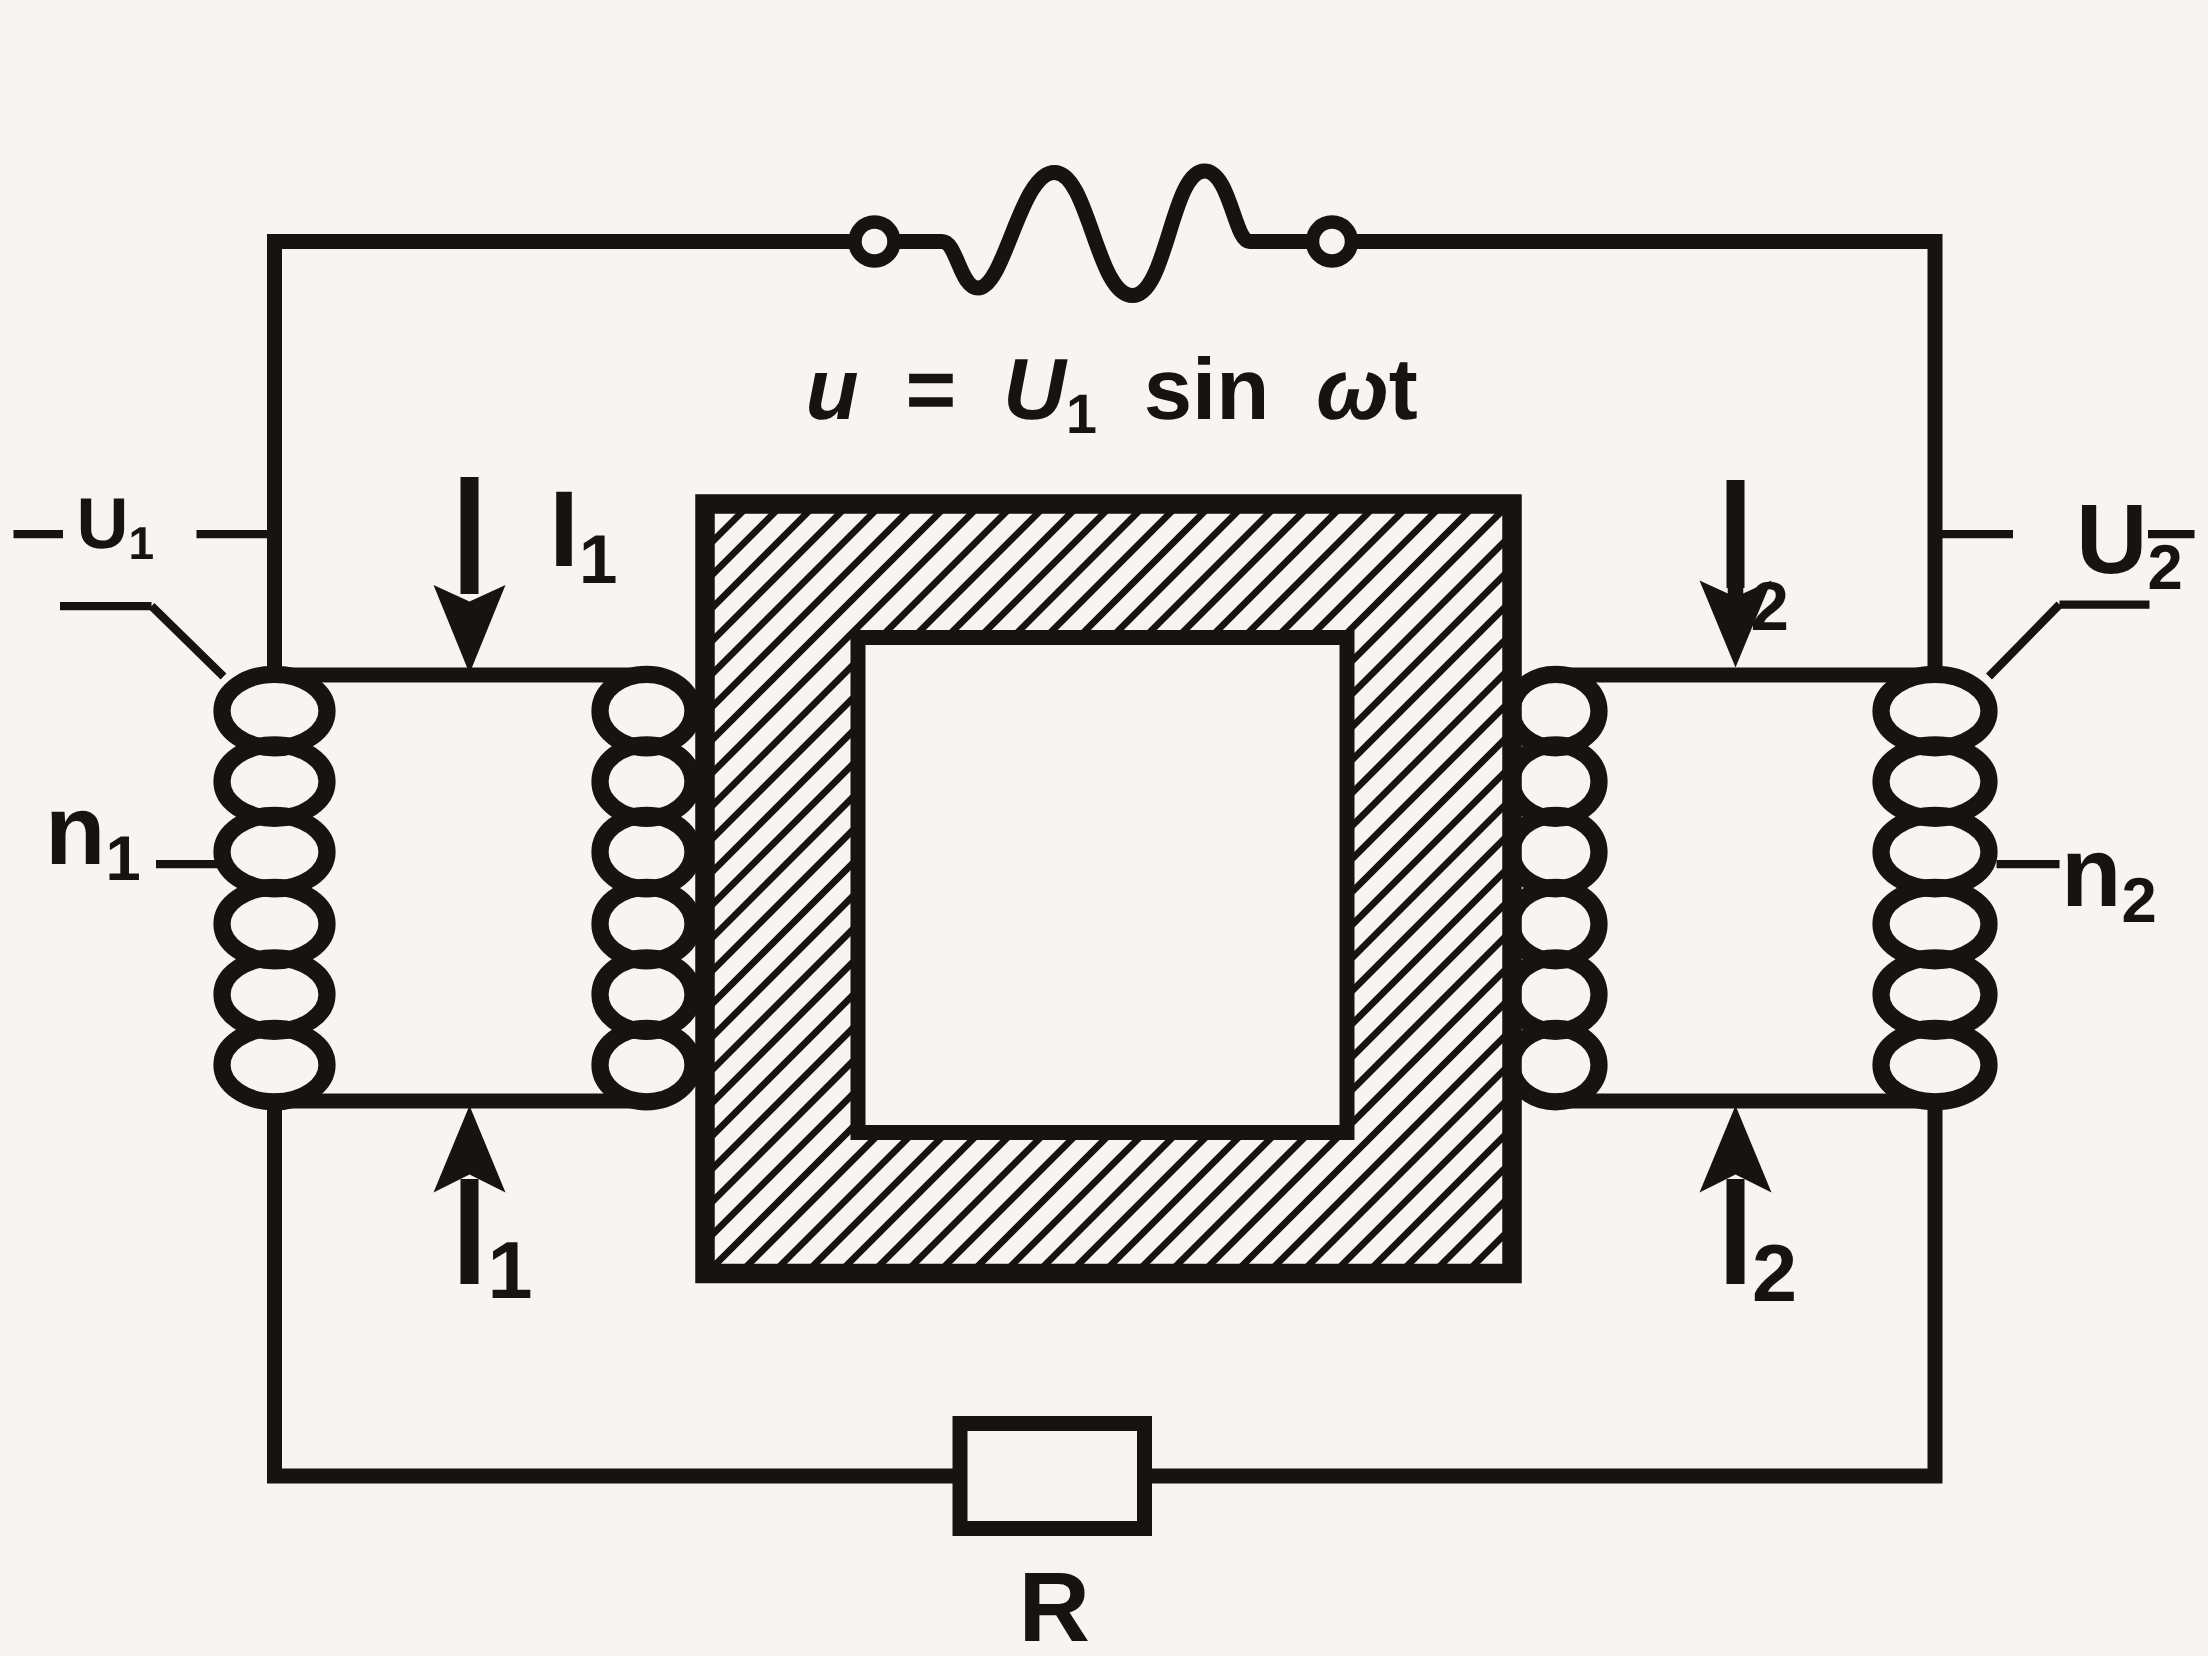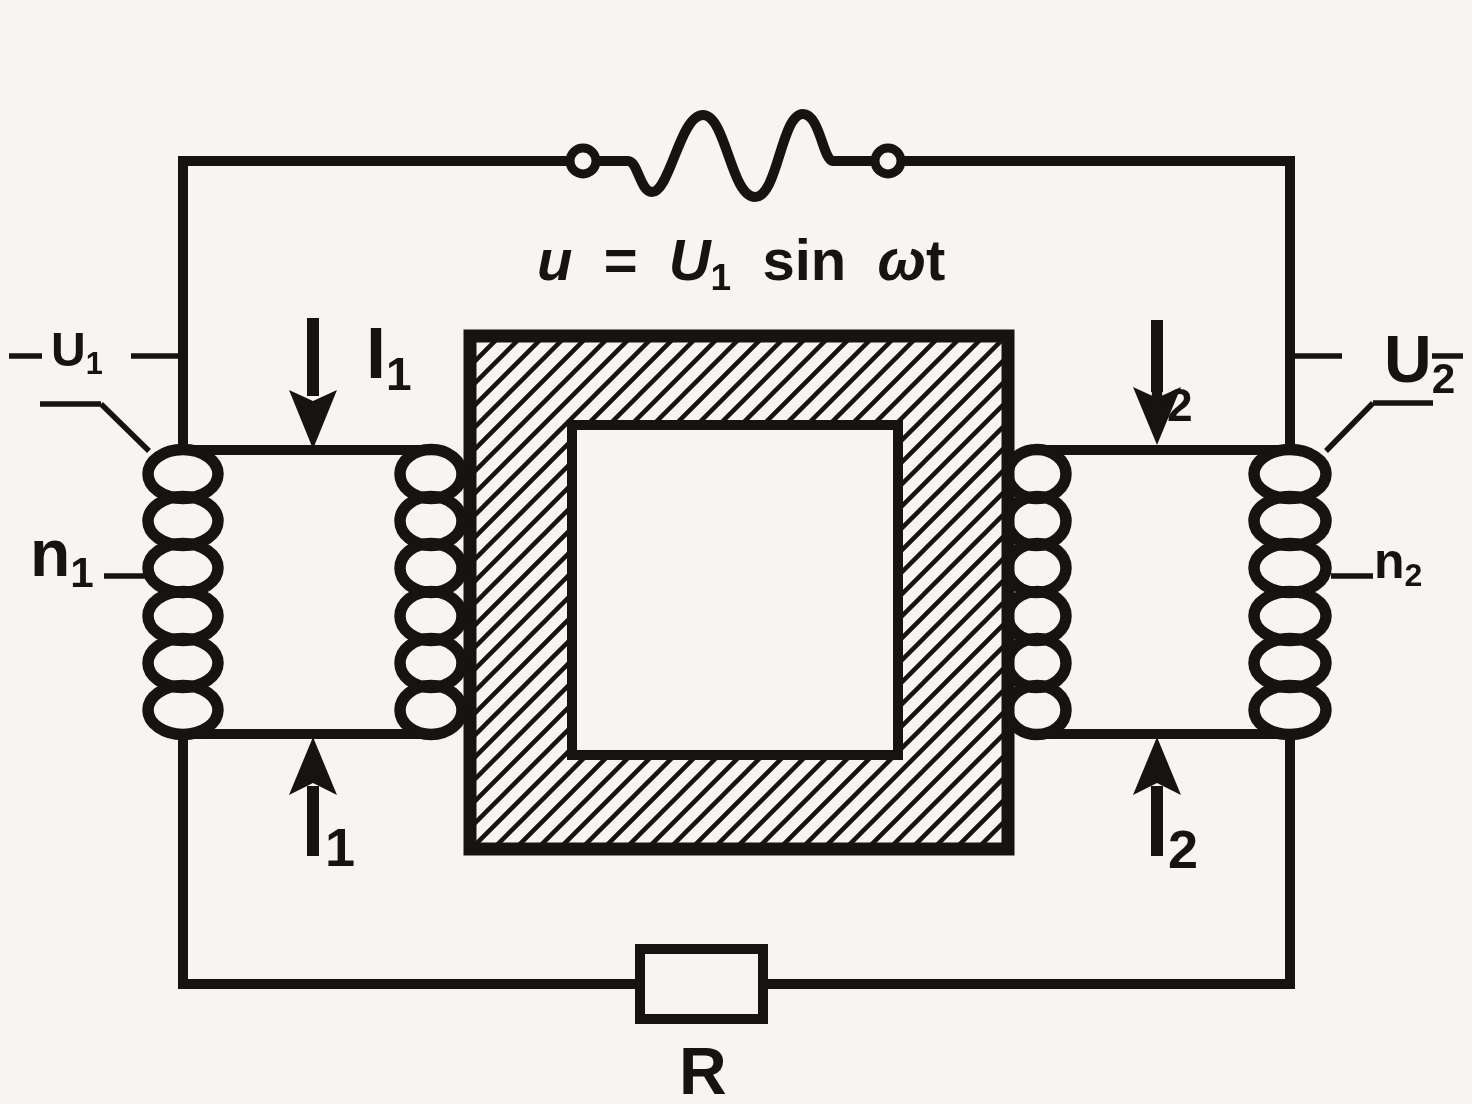--- a/index.html
+++ b/index.html
@@ -49,21 +49,21 @@
   #source-formula {
     left: 537px; top: 231px; width: 400px;
     font-size: 58px;
     text-align: center;
   }
   #source-formula .gap { margin-left: 0.26em; }
   #u1-label { left: 51px;   top: 326px; font-size: 48px; }
   #n1-label { left: 30px;   top: 520px; font-size: 66px; }
   #i1-label { left: 333px;  top: 317px; font-size: 72px; margin-left: 33px; }
   #u2-label { left: 1348px; top: 326px; font-size: 66px; margin-left: 36px; }
-  #n2-label { left: 1374px; top: 536px; font-size: 50px; }
+  #n2-label { left: 1374px; top: 548px; font-size: 66px; }
   #i2-label { left: 1147px; top: 317px; font-size: 72px; margin-top: 31px; }
   #i1-return-sub { left: 325px;  top: 820px; font-size: 54px; }
   #i2-return-sub { left: 1168px; top: 822px; font-size: 54px; }
   #r-label  { left: 679px;  top: 1038px; font-size: 66px; }
 
   .wire      { fill: none; stroke: currentColor; stroke-width: 10; stroke-linejoin: miter; }
   .coil-wire { fill: none; stroke: currentColor; stroke-width: 10; }
   .loop      { fill: none; stroke: currentColor; stroke-width: 11.5; }
   .core-edge { fill: none; stroke: currentColor; stroke-width: 13; }
   .leader    { fill: none; stroke: currentColor; stroke-width: 5.5; stroke-linecap: butt; }

